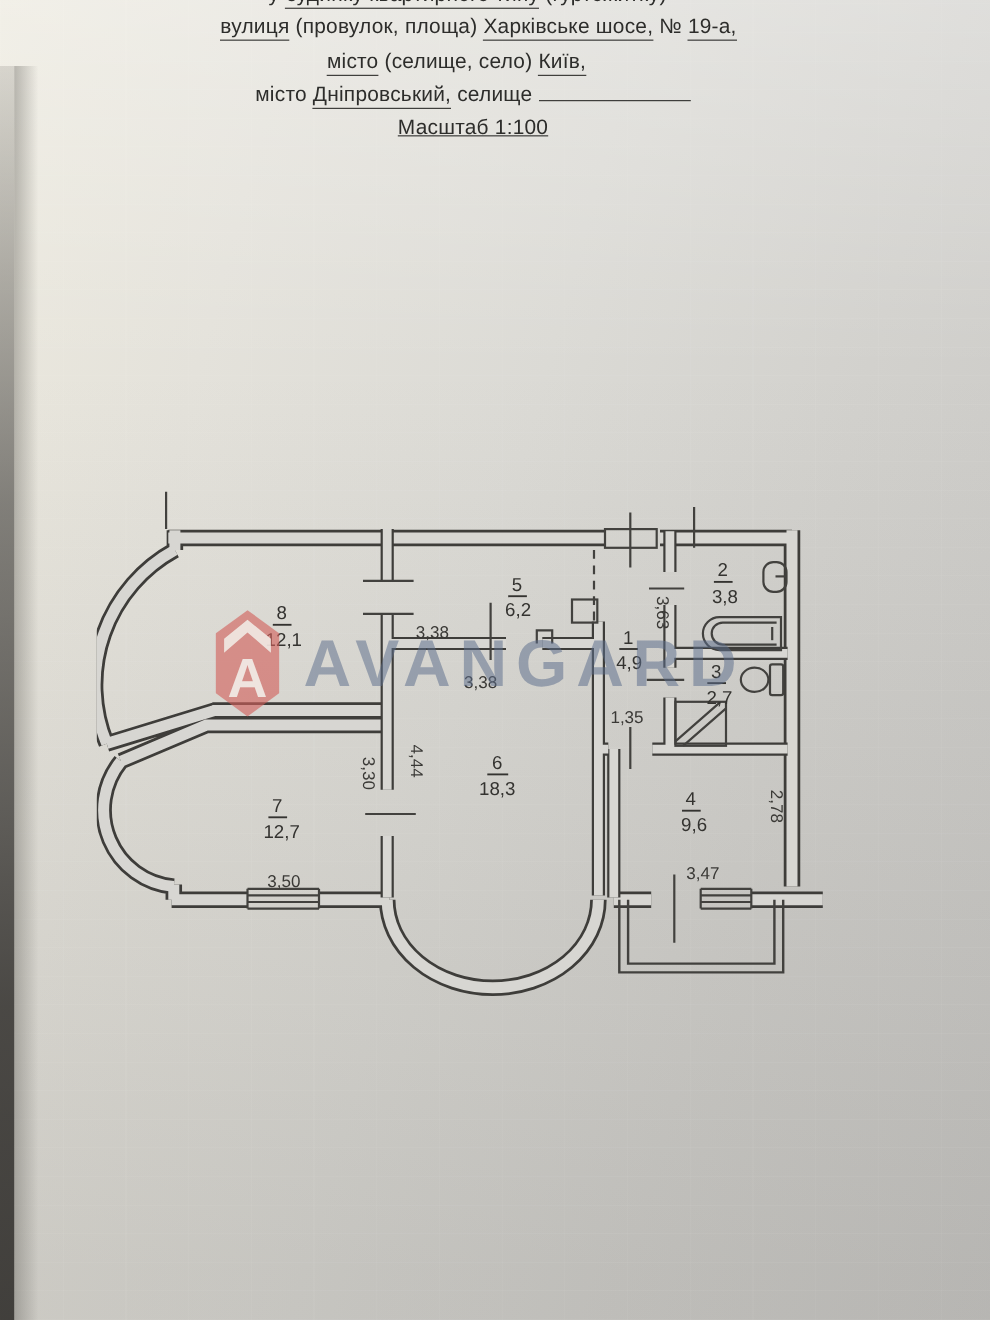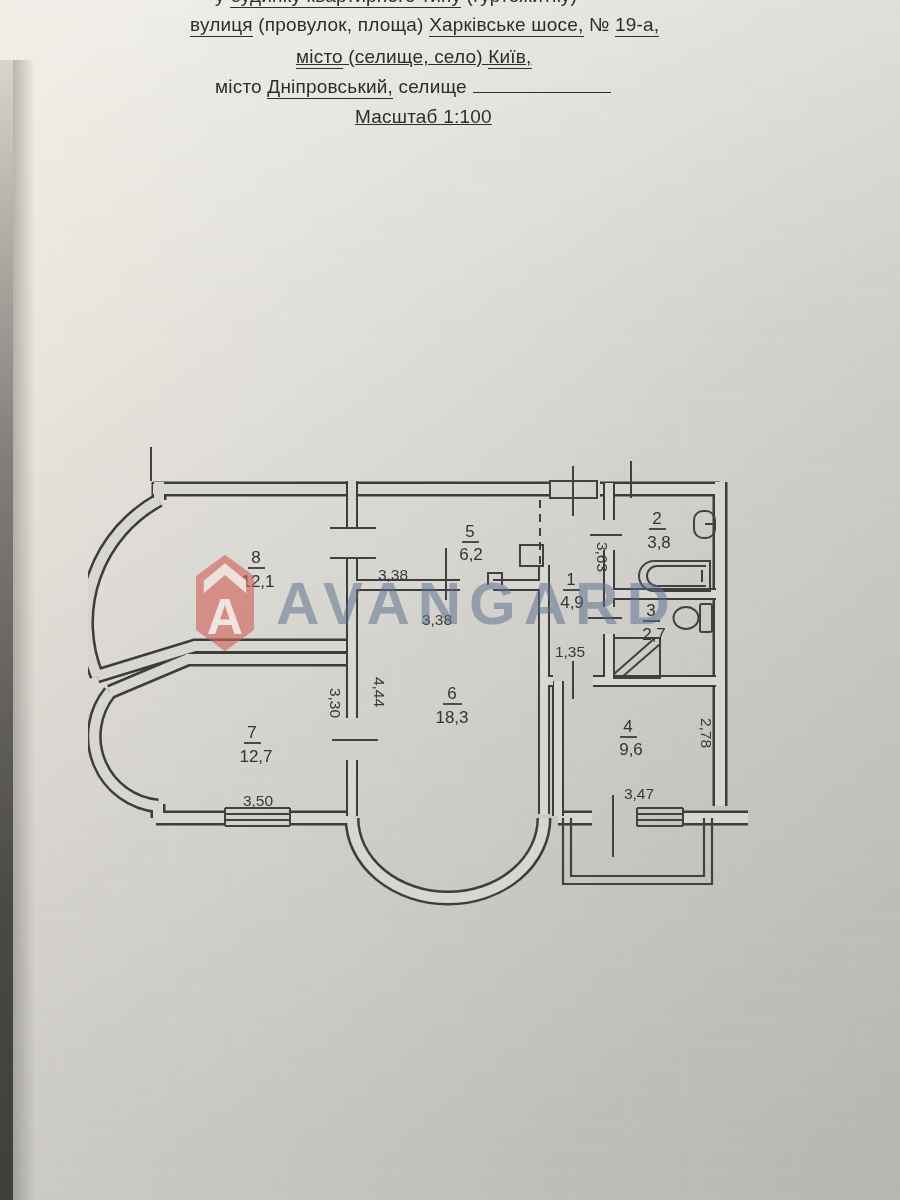--- a/index.html
+++ b/index.html
@@ -17,21 +17,21 @@
       repeating-linear-gradient(90deg, rgba(255,255,255,0.05) 0 1px, rgba(0,0,0,0) 1px 57px);
   }
   .edge-core{
     position:absolute;left:0;top:60px;width:13px;height:1140px;pointer-events:none;
     background:linear-gradient(to bottom, rgba(140,137,130,0.25), rgba(90,88,84,0.72) 35%, rgba(55,53,50,0.88) 75%, rgba(50,48,45,0.9));
   }
   .edge-fade{
     position:absolute;left:13px;top:60px;width:22px;height:1140px;pointer-events:none;
     background:linear-gradient(to right, rgba(100,98,92,0.40), rgba(100,98,92,0));
   }
-  .hdr{position:absolute;color:#2d2d2b;font-size:19px;letter-spacing:.2px;white-space:nowrap;}
+  .hdr{position:absolute;color:#2d2d2b;font-size:19px;letter-spacing:.2px;text-align:center;white-space:nowrap;}
   .u{border-bottom:1.6px solid #2d2d2b;padding-bottom:1px;}
   .blank-line{display:inline-block;width:138px;height:15px;border-bottom:1.6px solid #2d2d2b;margin-left:6px;vertical-align:baseline;}
   .plan-svg{position:absolute;left:88px;top:440px;width:672px;height:480px;}
   .wo{stroke:#3e3d3a;stroke-width:15;fill:none;}
   .wi{stroke:#d7d6d2;stroke-width:10;fill:none;}
   .wo2{stroke:#3e3d3a;stroke-width:12;fill:none;}
   .wi2{stroke:#d8d7d3;stroke-width:8;fill:none;}
   .tl{stroke:#42413e;stroke-width:2;fill:none;}
   .tl2{stroke:#42413e;stroke-width:2.2;fill:none;}
   .dash{stroke-dasharray:8 6;}
@@ -54,21 +54,21 @@
 
 <div class="texture"></div>
 
 <div>
   <div class="hdr" style="top:-15px;left:215px;width:420px;">
     <span>у </span><span class="u">будинку квартирного типу</span><span> (гуртожитку)</span>
   </div>
   <div class="hdr" style="top:14px;left:190px;width:490px;">
     <span class="u">вулиця</span><span> (провулок, площа) </span><span class="u">Харківське шосе,</span><span> № </span><span class="u">19-а,</span>
   </div>
-  <div class="hdr" style="top:46px;left:296px;width:280px;text-decoration:underline;">
+  <div class="hdr" style="top:46px;left:275px;width:280px;">
     <span class="u">місто</span><span> (селище, село) </span><span class="u">Київ,</span>
   </div>
   <div class="hdr" style="top:76px;left:215px;width:430px;">
     <span>місто </span><span class="u">Дніпровський,</span><span> селище</span><span class="blank-line"></span>
   </div>
   <div class="hdr" style="top:106px;left:355px;width:150px;text-decoration:underline;">Масштаб 1:100</div>
 </div>
 
 <svg class="plan-svg" viewBox="88 440 672 480">
   <defs>

